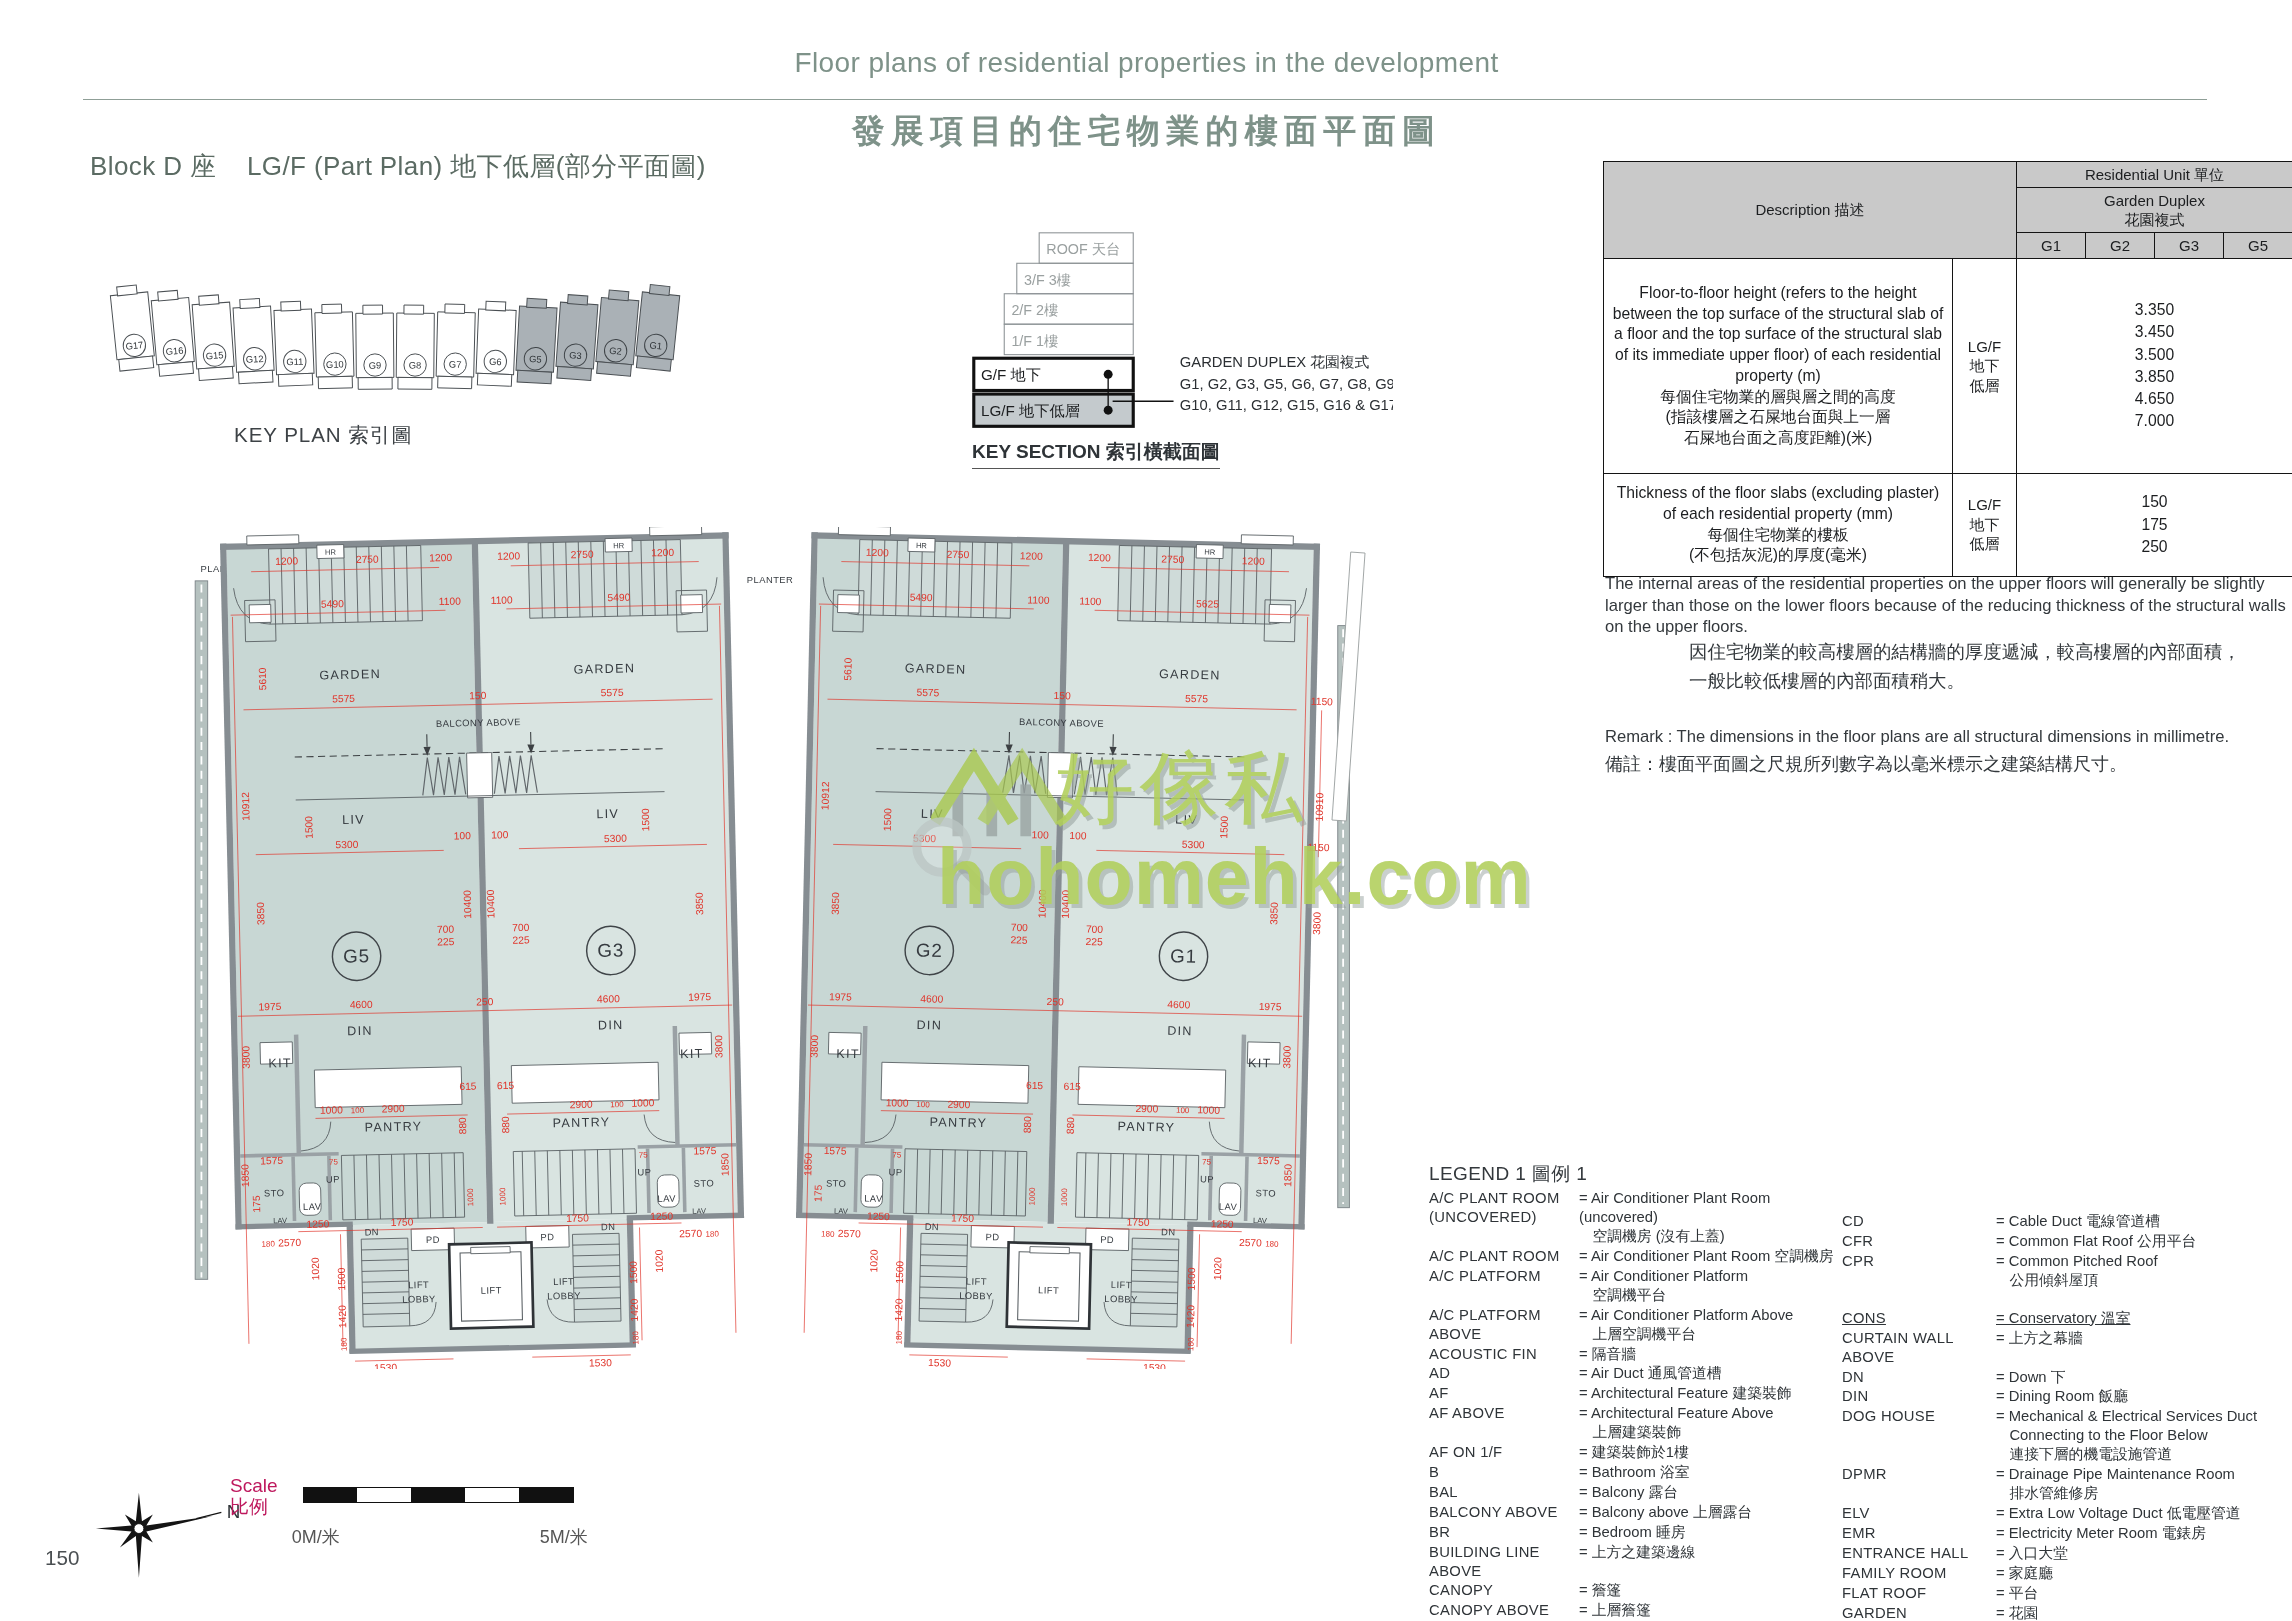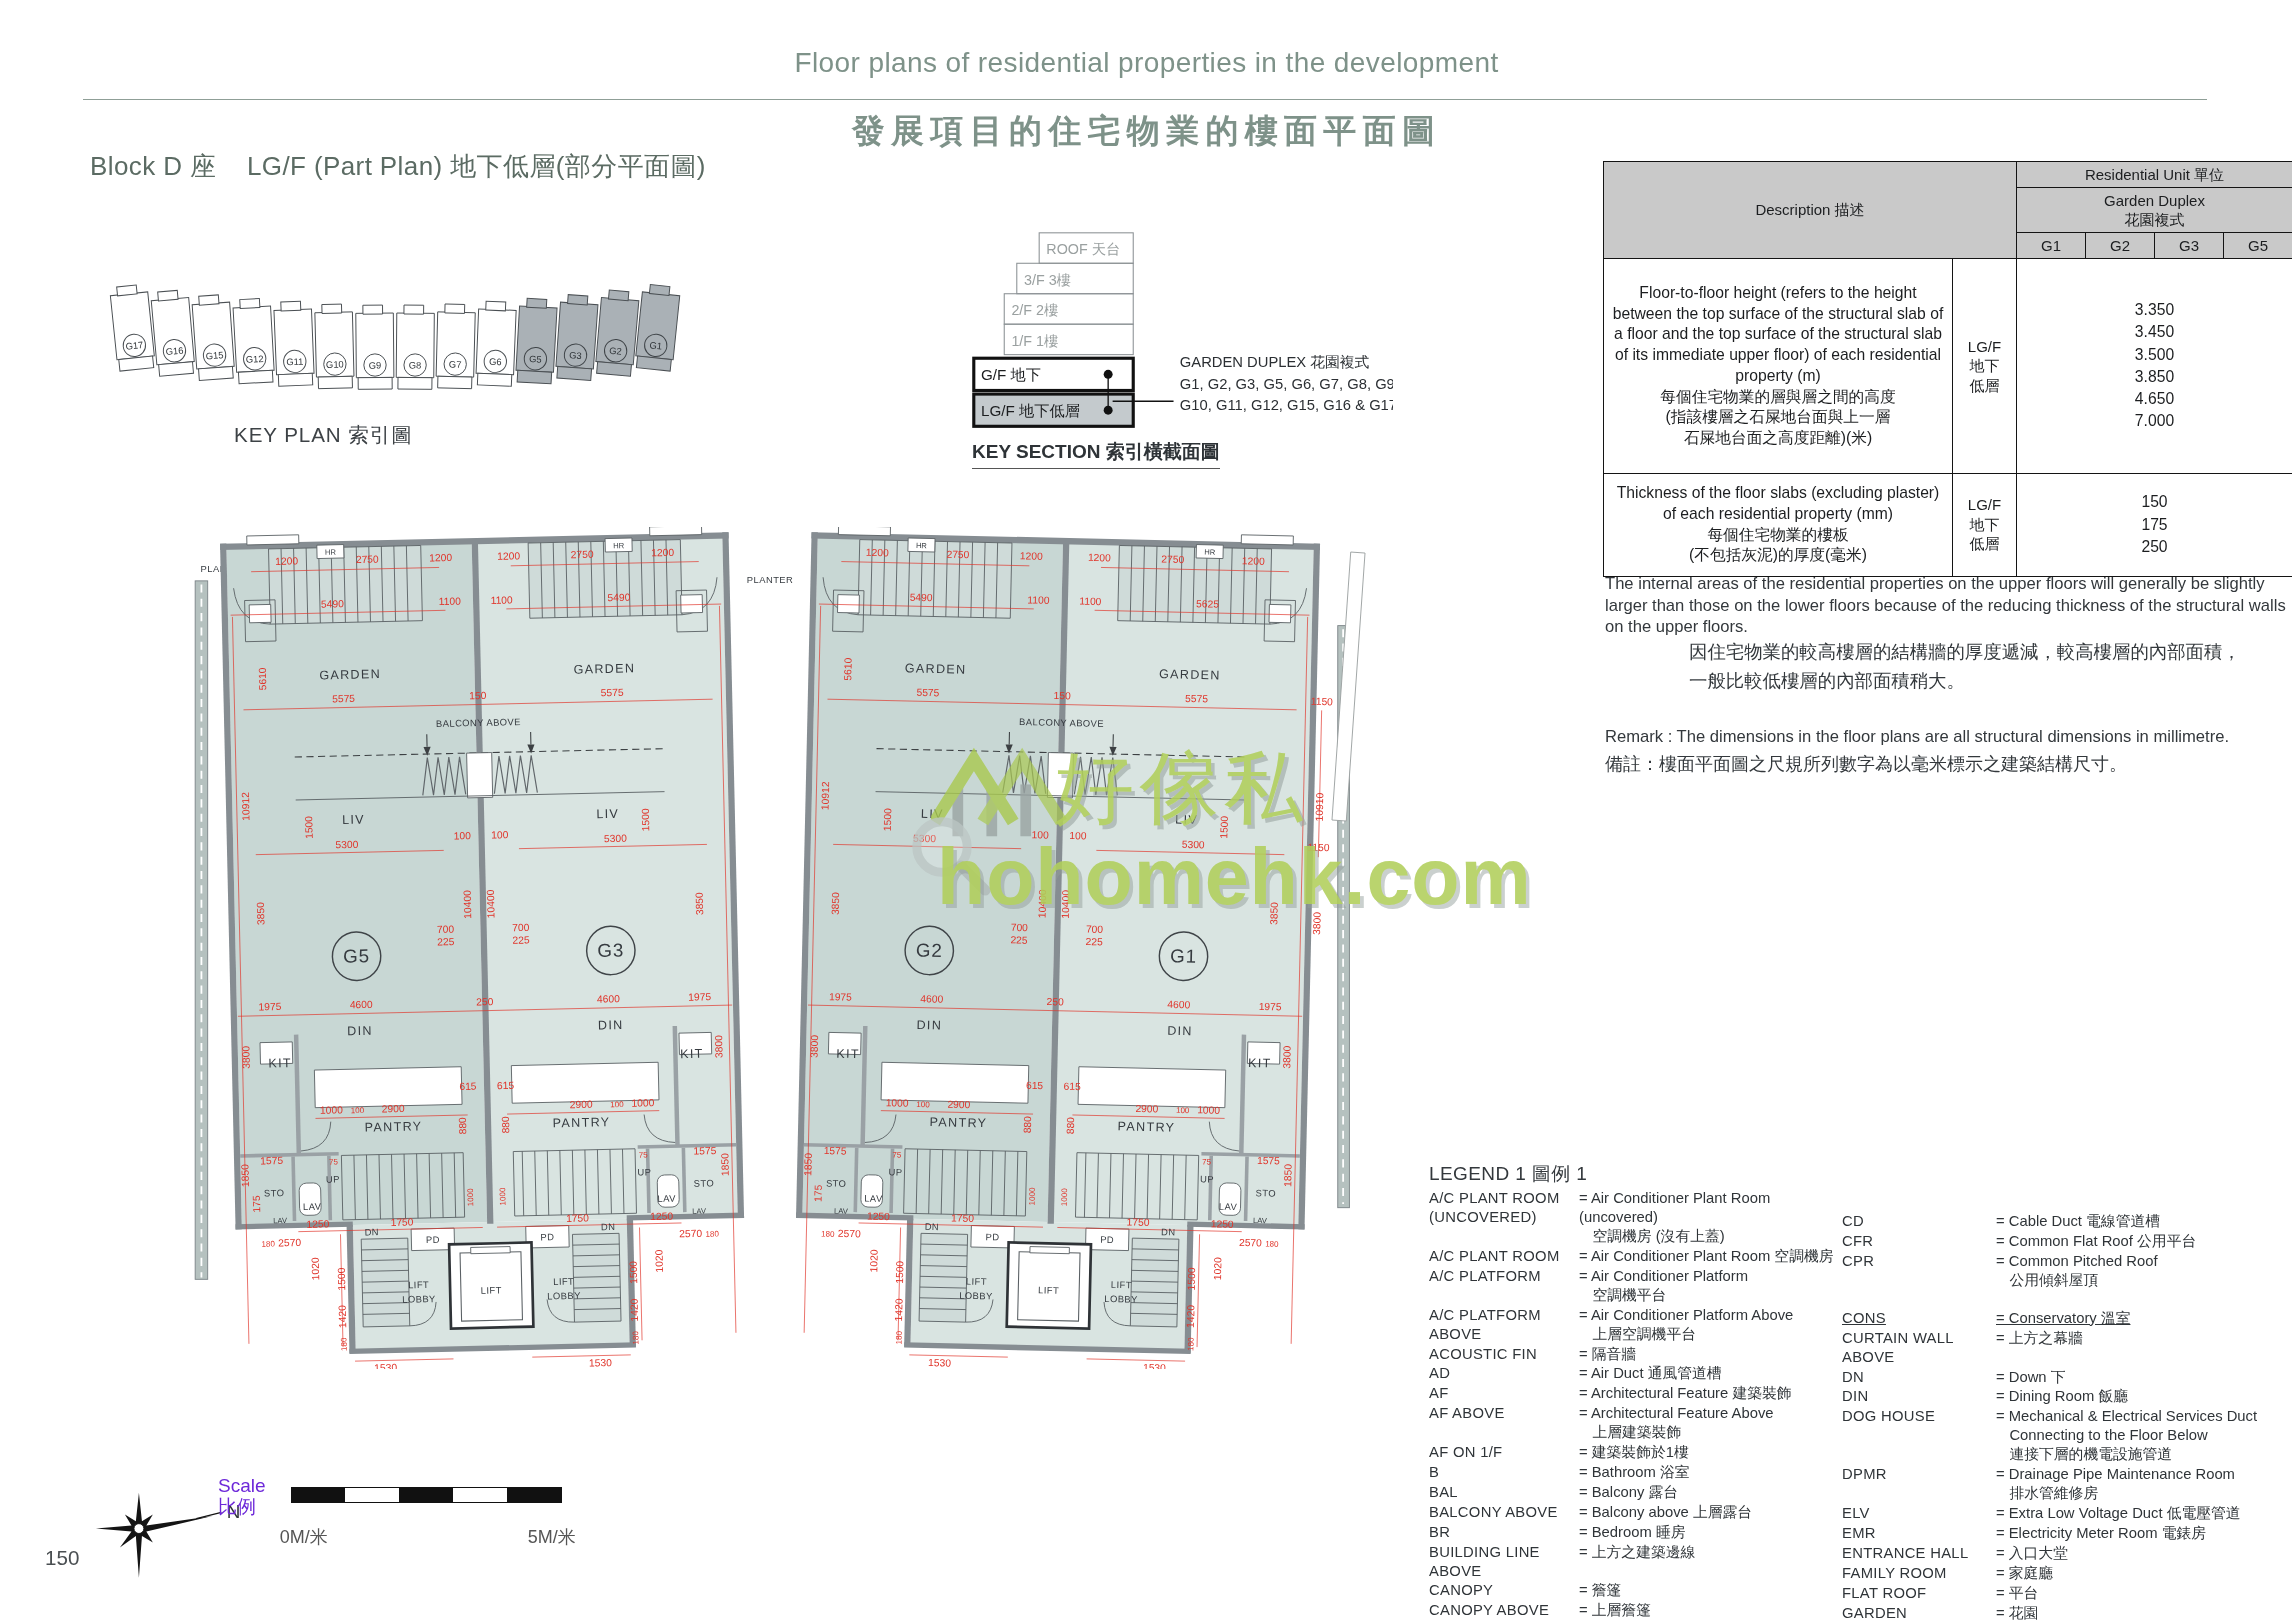--- a/index.html
+++ b/index.html
@@ -37,21 +37,21 @@
   .legend-col .item.mt{margin-top:19px;text-decoration:underline;}
   #legend-col-right .abbr{flex:0 0 154px;}
   
   .wm{pointer-events:none;}
   .wm-zh{top:736px;left:1055px;font-size:79px;font-weight:normal;color:#b1cf5b;opacity:.88;
          text-shadow:3.6px 3.6px 0 rgba(145,156,153,.6);letter-spacing:5.4px;}
   .wm-domain{top:831px;left:937px;font-size:79px;font-weight:bold;color:#b1cf5b;opacity:.88;
          text-shadow:3.6px 3.6px 0 rgba(145,156,153,.55);letter-spacing:0.9px;}
   .pagenum{top:1546px;left:45px;font-size:20.6px;color:#4a4f52;}
   .scale-wrap{top:1476px;left:218px;width:376px;}
-  .scale-labels{display:flex;font-size:19px;color:#6d28d9;line-height:1.1;flex-direction:column;}
+  .scale-labels{display:flex;font-size:19px;color:#be185d;line-height:1.1;flex-direction:column;margin-left:12px;}
   
   svg text{font-family:"Liberation Sans",sans-serif;}
   .dt{fill:#e0352b;font-size:11.5px;text-anchor:middle;}
   .dts{fill:#e0352b;font-size:9px;text-anchor:middle;}
   .room{fill:#363b40;font-size:14px;text-anchor:middle;letter-spacing:1.5px;}
   .rooms{fill:#363b40;font-size:10.5px;text-anchor:middle;letter-spacing:.5px;}
   .roomxs{fill:#363b40;font-size:8.5px;text-anchor:middle;}
   .unit{fill:#363b40;font-size:21px;text-anchor:middle;letter-spacing:1px;}
   .rl{stroke:#e0352b;stroke-width:.9;opacity:.85;fill:none;}
   .tl{stroke:#5a6064;stroke-width:1;fill:none;}

